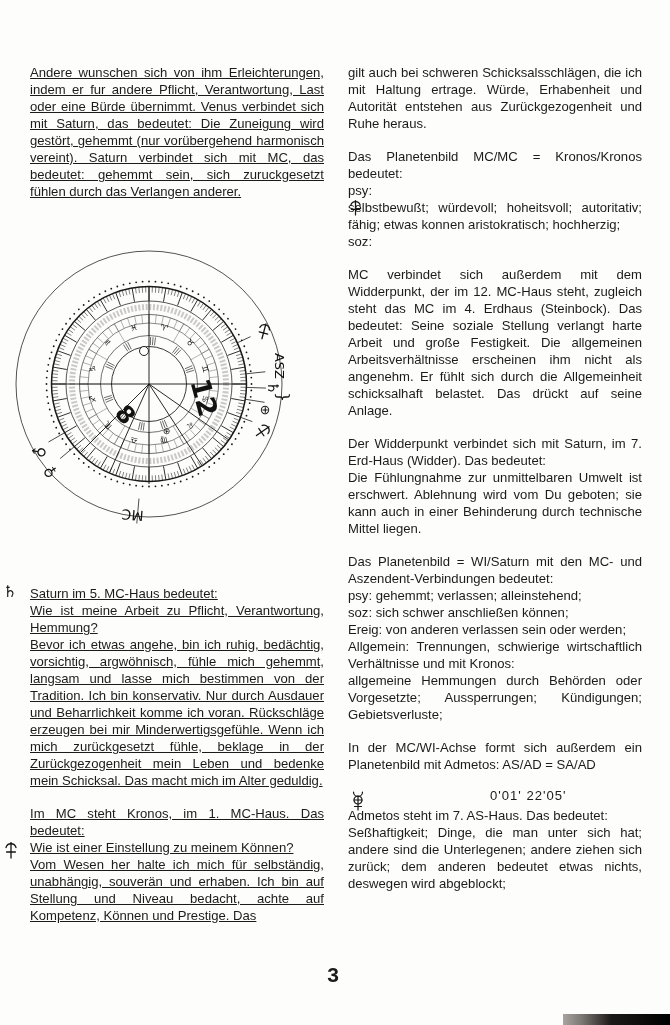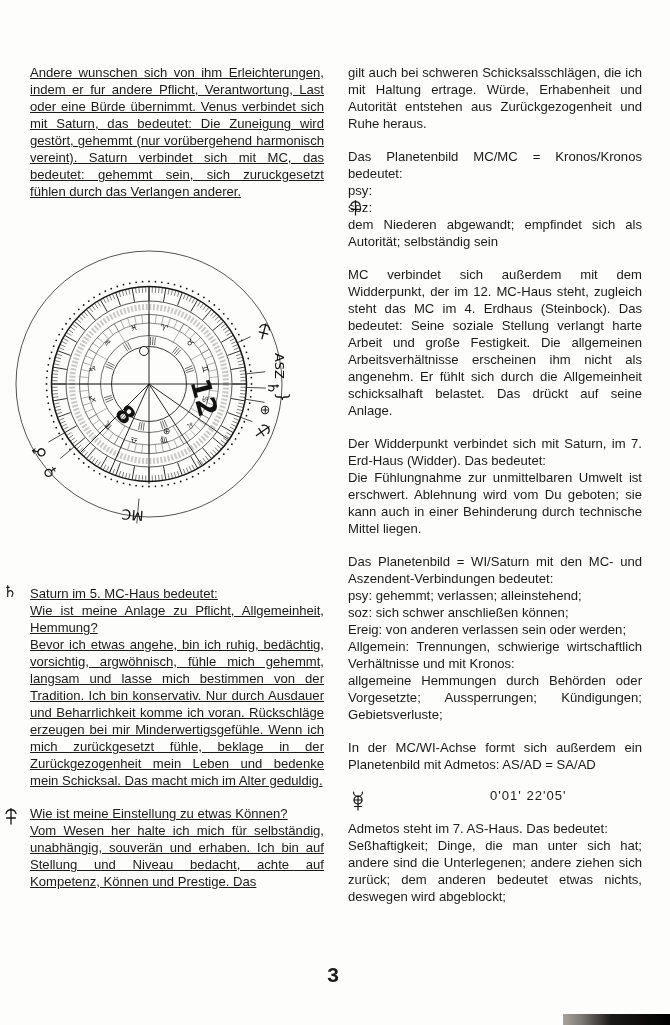--- a/index.html
+++ b/index.html
@@ -15,21 +15,21 @@
   .block{position:relative;margin:0 0 16px 0;}
   .margin-glyph{position:absolute;left:-27px;top:-1px;}
   .margin-glyph svg{display:block;}
   .saturn-char{font-size:16px;font-family:"DejaVu Sans",sans-serif;line-height:16px;}
   .chart-spacer{position:relative;height:369px;}
   #dial{position:absolute;left:-28px;top:14px;}
   .pb-item{display:flex;position:relative;flex-direction:column;}
   .pb-label{width:47px;flex-shrink:0;}
   .pb-text{flex:1;text-align:justify;}
   .kronos-inline{position:absolute;left:0px;top:16px;}
-  .degrees-row{position:relative;margin:0 0 16px 0;}
+  .degrees-row{position:relative;margin:0 0 3px 0;}
   .degrees-val{padding-left:142px;letter-spacing:1px;}
   .admetos-pos{position:absolute;left:2px;top:4px;}
   #page-number{position:absolute;left:300px;top:963px;width:66px;text-align:center;
     font-size:21px;font-weight:bold;}
   #corner-bar{position:absolute;left:563px;top:1014px;width:107px;height:11px;
     background:linear-gradient(90deg,#a9a49e 0%,#7a7672 18%,#1c1a18 45%,#000 100%);}
 </style>
 </head>
 <body>
 
@@ -482,53 +482,54 @@
         <text transform="translate(42 219) rotate(235)" text-anchor="middle" font-size="15" fill="#121212" font-family="&quot;DejaVu Sans&quot;,sans-serif">♂</text>
         <text transform="translate(52 239) rotate(235)" text-anchor="middle" font-size="15" fill="#121212" font-family="&quot;DejaVu Sans&quot;,sans-serif">♀</text>
         <use transform="translate(261 201) rotate(55)" href="#g-kronos" xlink:href="#g-kronos"></use>
         <use transform="translate(262 101) rotate(15)" href="#g-kronos" xlink:href="#g-kronos"></use>
       </svg>
   </div>
 
   <div class="block">
     <span class="margin-glyph saturn-char">♄</span>
     <div>Saturn im 5. MC-Haus bedeutet:</div>
-    <div>Wie ist meine Anlage zu Pflicht, Allgemeinheit, Hemmung?</div>
+    <div>Wie ist meine Arbeit zu Pflicht, Verantwortung, Hemmung?</div>
     <div>Bevor ich etwas angehe, bin ich ruhig, bedächtig, vorsichtig, argwöhnisch, fühle mich gehemmt, langsam und lasse mich bestimmen von der Tradition. Ich bin konservativ. Nur durch Ausdauer und Beharrlichkeit komme ich voran. Rückschläge erzeugen bei mir Minderwertigsgefühle. Wenn ich mich zurückgesetzt fühle, beklage in der Zurückgezogenheit mein Leben und bedenke mein Schicksal. Das macht mich im Alter geduldig.</div>
   </div>
 
   <div class="block">
+    <div class="para" style="margin-bottom:0">Im MC steht Kronos, im 1. MC-Haus. Das bedeutet:</div>
     <div style="position:relative">
       <span class="margin-glyph" style="top:1px">
         <svg width="16" height="20" viewBox="-8 -10 16 20">
             <use href="#g-kronos"></use>
           </svg>
       </span>
-      <span>Wie ist meine Einstellung zu etwas Können?</span>
+      <span>Wie ist einer Einstellung zu meinem Können?</span>
     </div>
     <div>Vom Wesen her halte ich mich für selbständig, unabhängig, souverän und erhaben. Ich bin auf Stellung und Niveau bedacht, achte auf Kompetenz, Können und Prestige. Das</div>
   </div>
 </div>
 
 <div class="col" id="col-right">
   <p class="para">gilt auch bei schweren Schicksalsschlägen, die ich mit Haltung ertrage. Würde, Erhabenheit und Autorität entstehen aus Zurückgezogenheit und Ruhe heraus.</p>
 
   <div class="block">
     <div>Das Planetenbild MC/MC = Kronos/Kronos bedeutet:</div>
     <div class="pb-item">
       <span class="kronos-inline">
         <svg width="15" height="19" viewBox="-8 -10 16 20">
             <use href="#g-kronos"></use>
           </svg>
       </span>
       <span class="pb-label">psy:</span>
+      <span class="pb-text">selbstbewußt; würdevoll; hoheitsvoll; autoritativ; fähig; etwas konnen aristokratisch; hochherzig;</span>
     </div>
     <div class="pb-item">
       <span class="pb-label">soz:</span>
-      <span class="pb-text">dem Niederen abgewandt; empfindet sich als Autorität; selbständig sein</span>
     </div>
   </div>
 
   <p class="para">MC verbindet sich außerdem mit dem Widderpunkt, der im 12. MC-Haus steht, zugleich steht das MC im 4. Erdhaus (Steinbock). Das bedeutet: Seine soziale Stellung verlangt harte Arbeit und große Festigkeit. Die allgemeinen Arbeitsverhältnisse erscheinen ihm nicht als angenehm. Er fühlt sich durch die Allgemeinheit schicksalhaft belastet. Das drückt auf seine Anlage.</p>
   <p class="para preline">Der Widderpunkt verbindet sich mit Saturn, im 7. Erd-Haus (Widder). Das bedeutet:
 Die Fühlungnahme zur unmittelbaren Umwelt ist erschwert. Ablehnung wird vom Du geboten; sie kann auch in einer Behinderung durch technische Mittel liegen.</p>
   <p class="para preline">Das Planetenbild = WI/Saturn mit den MC- und Aszendent-Verbindungen bedeutet:
 psy: gehemmt; verlassen; alleinstehend;
 soz: sich schwer anschließen können;
 Ereig: von anderen verlassen sein oder werden;

